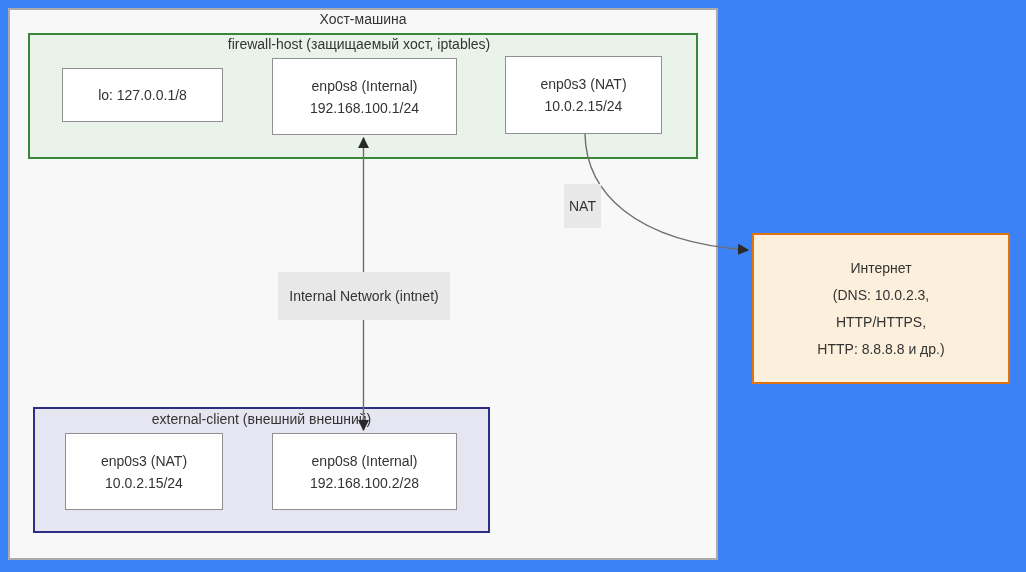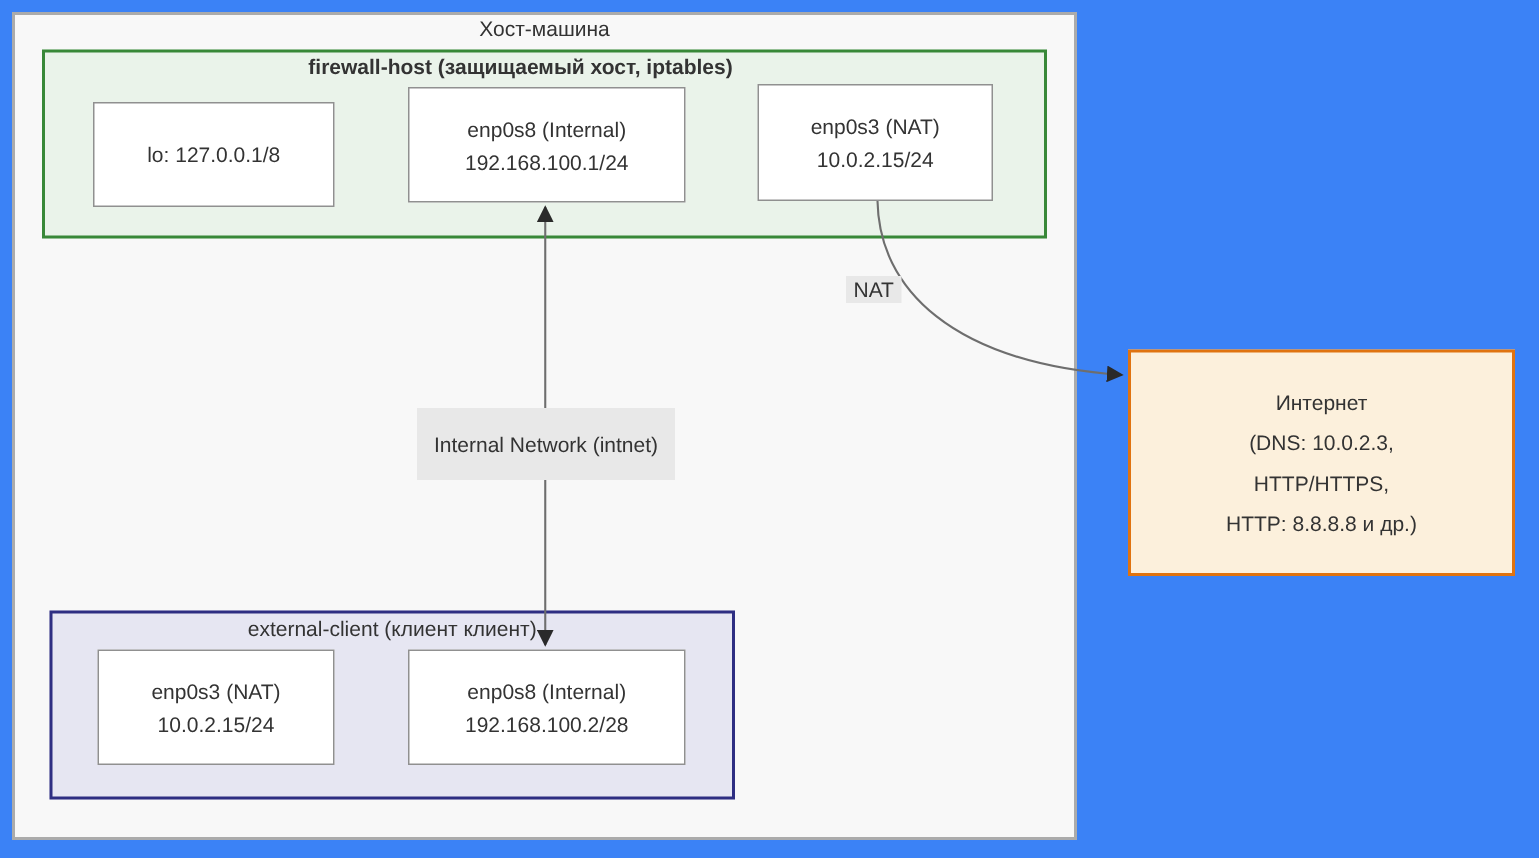--- a/index.html
+++ b/index.html
@@ -18,38 +18,38 @@
 
   .box{position:absolute;}
   .host{left:8px;top:8px;width:710px;height:552px;background:var(--host-bg);border:2px solid var(--host-border);}
   .firewall{left:28px;top:33px;width:670px;height:126px;background:var(--firewall-fill);border:2px solid var(--firewall-border);}
   .client{left:33px;top:407px;width:457px;height:126px;background:var(--client-fill);border:2px solid var(--client-border);}
   .internet{left:752px;top:233px;width:258px;height:151px;background:var(--internet-fill);border:2px solid var(--internet-border);
             display:flex;flex-direction:column;justify-content:center;align-items:center;line-height:27px;font-size:14px;}
 
   .box-title{position:absolute;text-align:center;font-size:14px;color:var(--text-color);}
   .host-title{left:8px;top:11px;width:710px;}
-  .firewall-title{left:12px;top:36px;width:670px;font-weight:bold;}
+  .firewall-title{left:24px;top:36px;width:670px;}
   .client-title{left:33px;top:411px;width:457px;}
 
   .node{position:absolute;background:var(--node-fill);border:1px solid var(--node-border);
         display:flex;flex-direction:column;justify-content:center;align-items:center;
         font-size:14px;line-height:22px;text-align:center;}
-  .node-lo{left:62px;top:68px;width:161px;height:70px;}
+  .node-lo{left:62px;top:68px;width:161px;height:54px;}
   .node-fw-enp0s8{left:272px;top:58px;width:185px;height:77px;}
   .node-fw-enp0s3{left:505px;top:56px;width:157px;height:78px;}
   .node-cl-enp0s3{left:65px;top:433px;width:158px;height:77px;}
   .node-cl-enp0s8{left:272px;top:433px;width:185px;height:77px;}
 
   svg.edges{position:absolute;left:0;top:0;width:1026px;height:572px;z-index:5;pointer-events:none;}
   .edge{stroke:var(--edge-color);stroke-width:1.4;fill:none;}
   .arrowhead{fill:var(--arrow-color);}
 
   .edge-label{position:absolute;z-index:6;background:var(--label-bg);font-size:14px;color:var(--text-color);}
-  .nat-label{left:564px;top:184px;padding:1px 5px;}
+  .nat-label{left:564px;top:184px;padding:14px 5px;}
   .intnet-label{left:278px;top:272px;width:172px;height:48px;display:flex;flex-direction:column;
                 justify-content:center;align-items:center;line-height:24px;}
 </style>
 </head>
 <body>
 
 <div class="stage">
 
   <div class="box host"></div>
   <div class="box-title host-title">Хост-машина</div>
@@ -63,21 +63,21 @@
   <div class="node node-fw-enp0s8">
     <div>enp0s8 (Internal)</div>
     <div>192.168.100.1/24</div>
   </div>
   <div class="node node-fw-enp0s3">
     <div>enp0s3 (NAT)</div>
     <div>10.0.2.15/24</div>
   </div>
 
   <div class="box client"></div>
-  <div class="box-title client-title">external-client (клиент клиент)</div>
+  <div class="box-title client-title">external-client (внешний внешний)</div>
 
   <div class="node node-cl-enp0s3">
     <div>enp0s3 (NAT)</div>
     <div>10.0.2.15/24</div>
   </div>
   <div class="node node-cl-enp0s8">
     <div>enp0s8 (Internal)</div>
     <div>192.168.100.2/28</div>
   </div>
 

